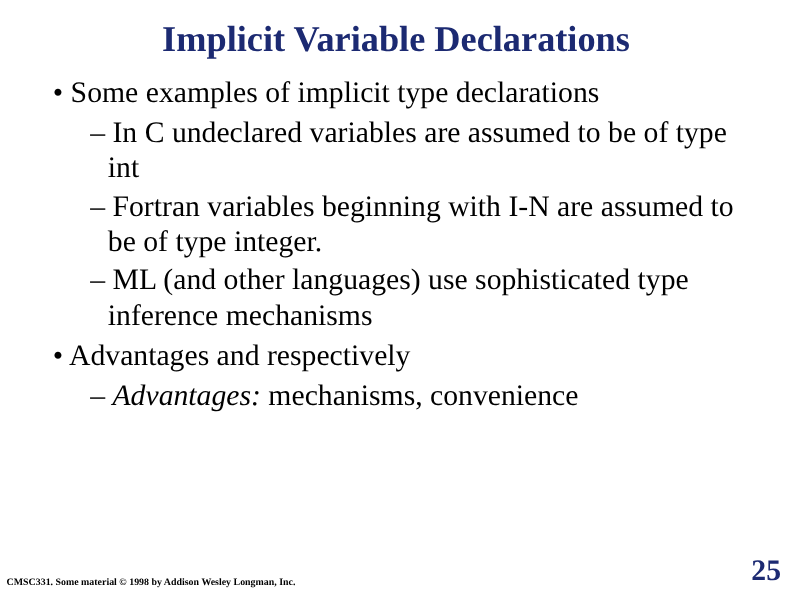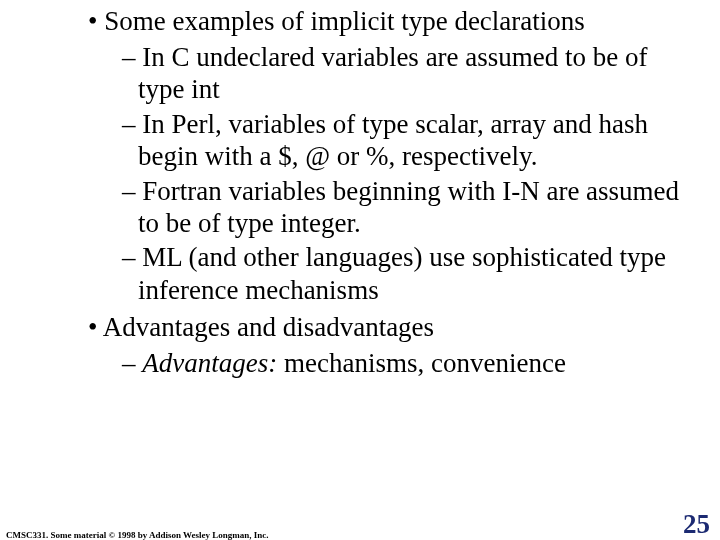--- a/index.html
+++ b/index.html
@@ -21,21 +21,20 @@
   .title {
     text-align: center;
     font-size: 33px;
     font-weight: bold;
     color: #1c2a72;
     padding-top: 18px;
     padding-bottom: 8px;
   }
   .content {
     padding: 0 36px 0 48px;
-    margin-left: 40px;
   }
   .bullet-top {
     font-size: 27px;
     margin-top: 6px;
     margin-bottom: 4px;
     text-indent: -18px;
     padding-left: 18px;
   }
   .bullet-top::before {
     content: "• ";
@@ -71,32 +70,32 @@
     font-size: 27px;
     font-weight: bold;
     color: #1c2a72;
   }
 </style>
 </head>
 <body>
 
 <div class="slide">
 
+  <div class="title">Implicit Variable Declarations</div>
 
   <div class="content">
 
     <div class="bullet-top">Some examples of implicit type declarations</div>
     <div class="sublist">
       <div class="sub">In C undeclared variables are assumed to be of type int</div>
-      <div class="sub">In Perl, variables of type scalar, array and hash begin with a $, @ or %, respectively.</div>
       <div class="sub">Fortran variables beginning with I-N are assumed to be of type integer.</div>
       <div class="sub">ML (and other languages) use sophisticated type inference mechanisms</div>
     </div>
 
-    <div class="bullet-top">Advantages and disadvantages</div>
+    <div class="bullet-top">Advantages and respectively</div>
     <div class="sublist">
       <div class="sub"><span class="adv-label">Advantages:</span><span> mechanisms, convenience</span></div>
     </div>
 
   </div>
 
   <div class="footer-left">CMSC331. Some material © 1998 by Addison Wesley Longman, Inc.</div>
   <div class="footer-right">25</div>
 
 </div>

